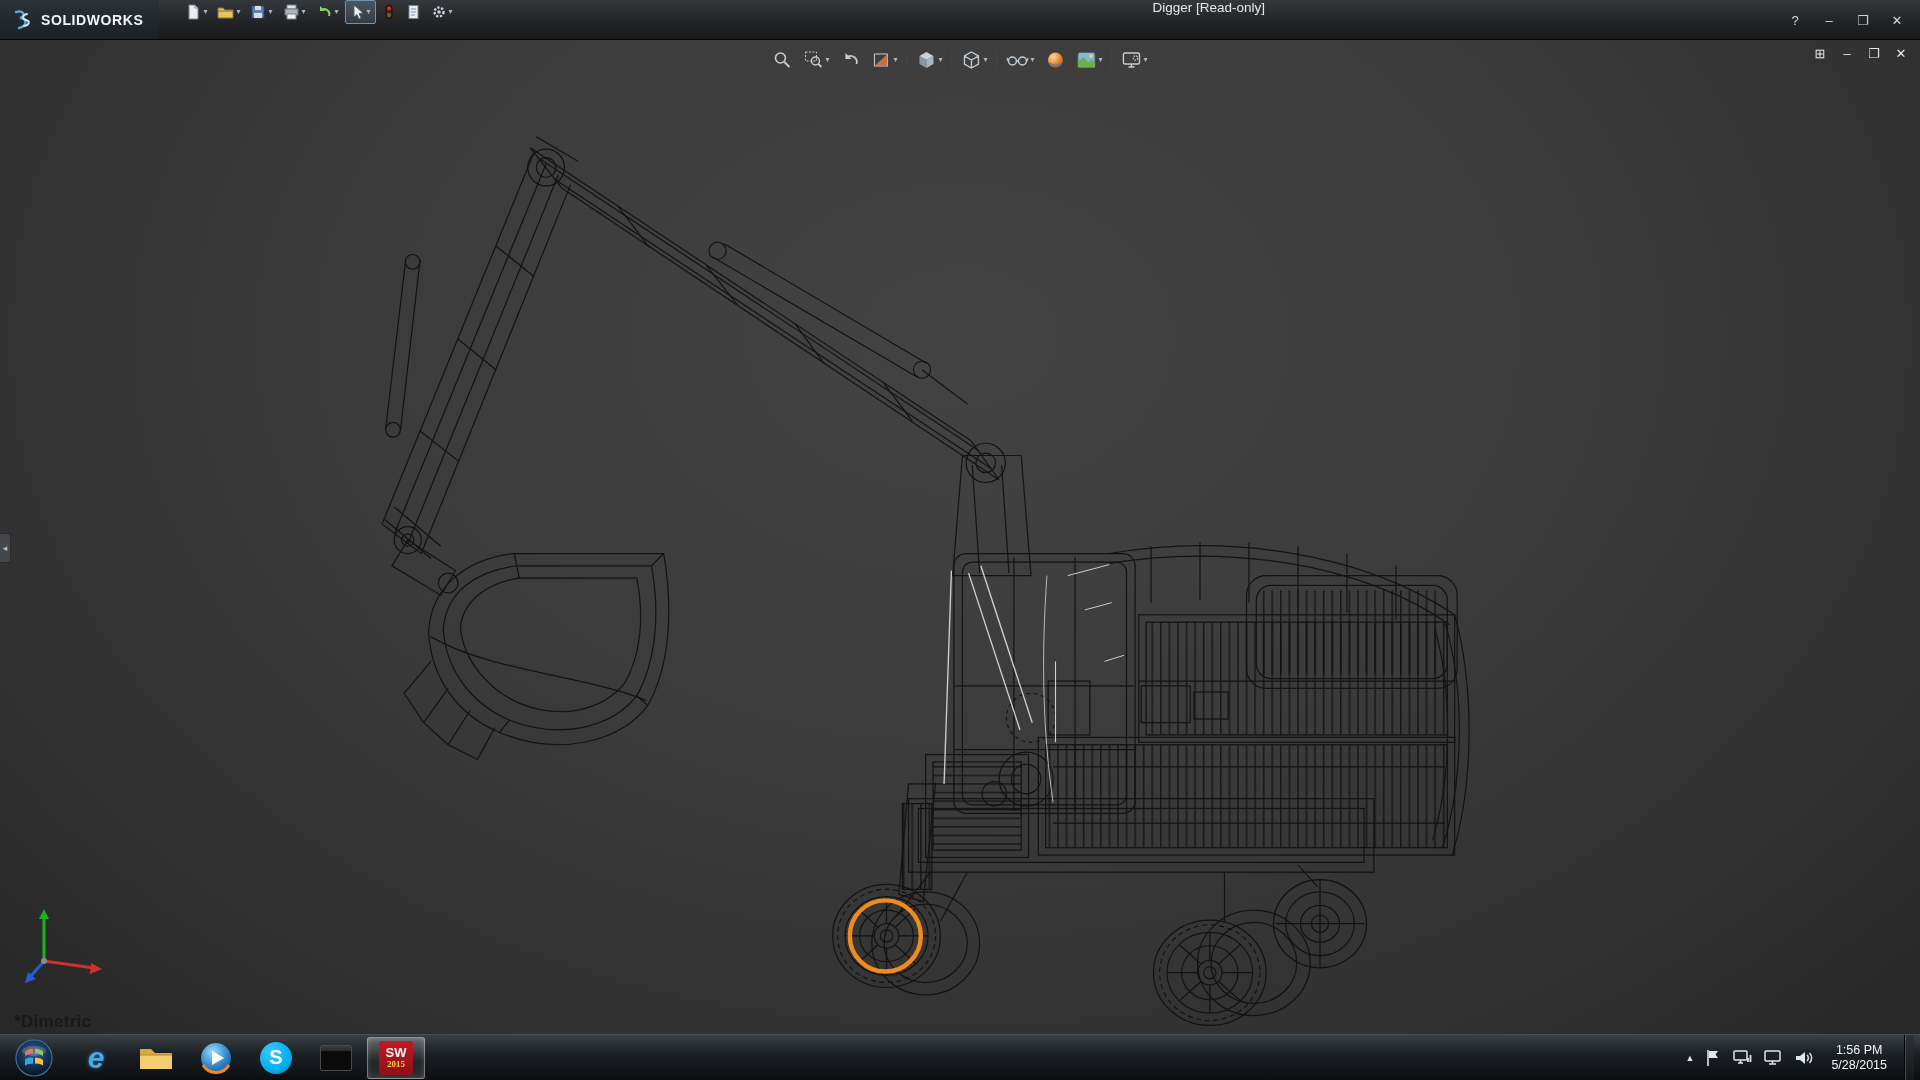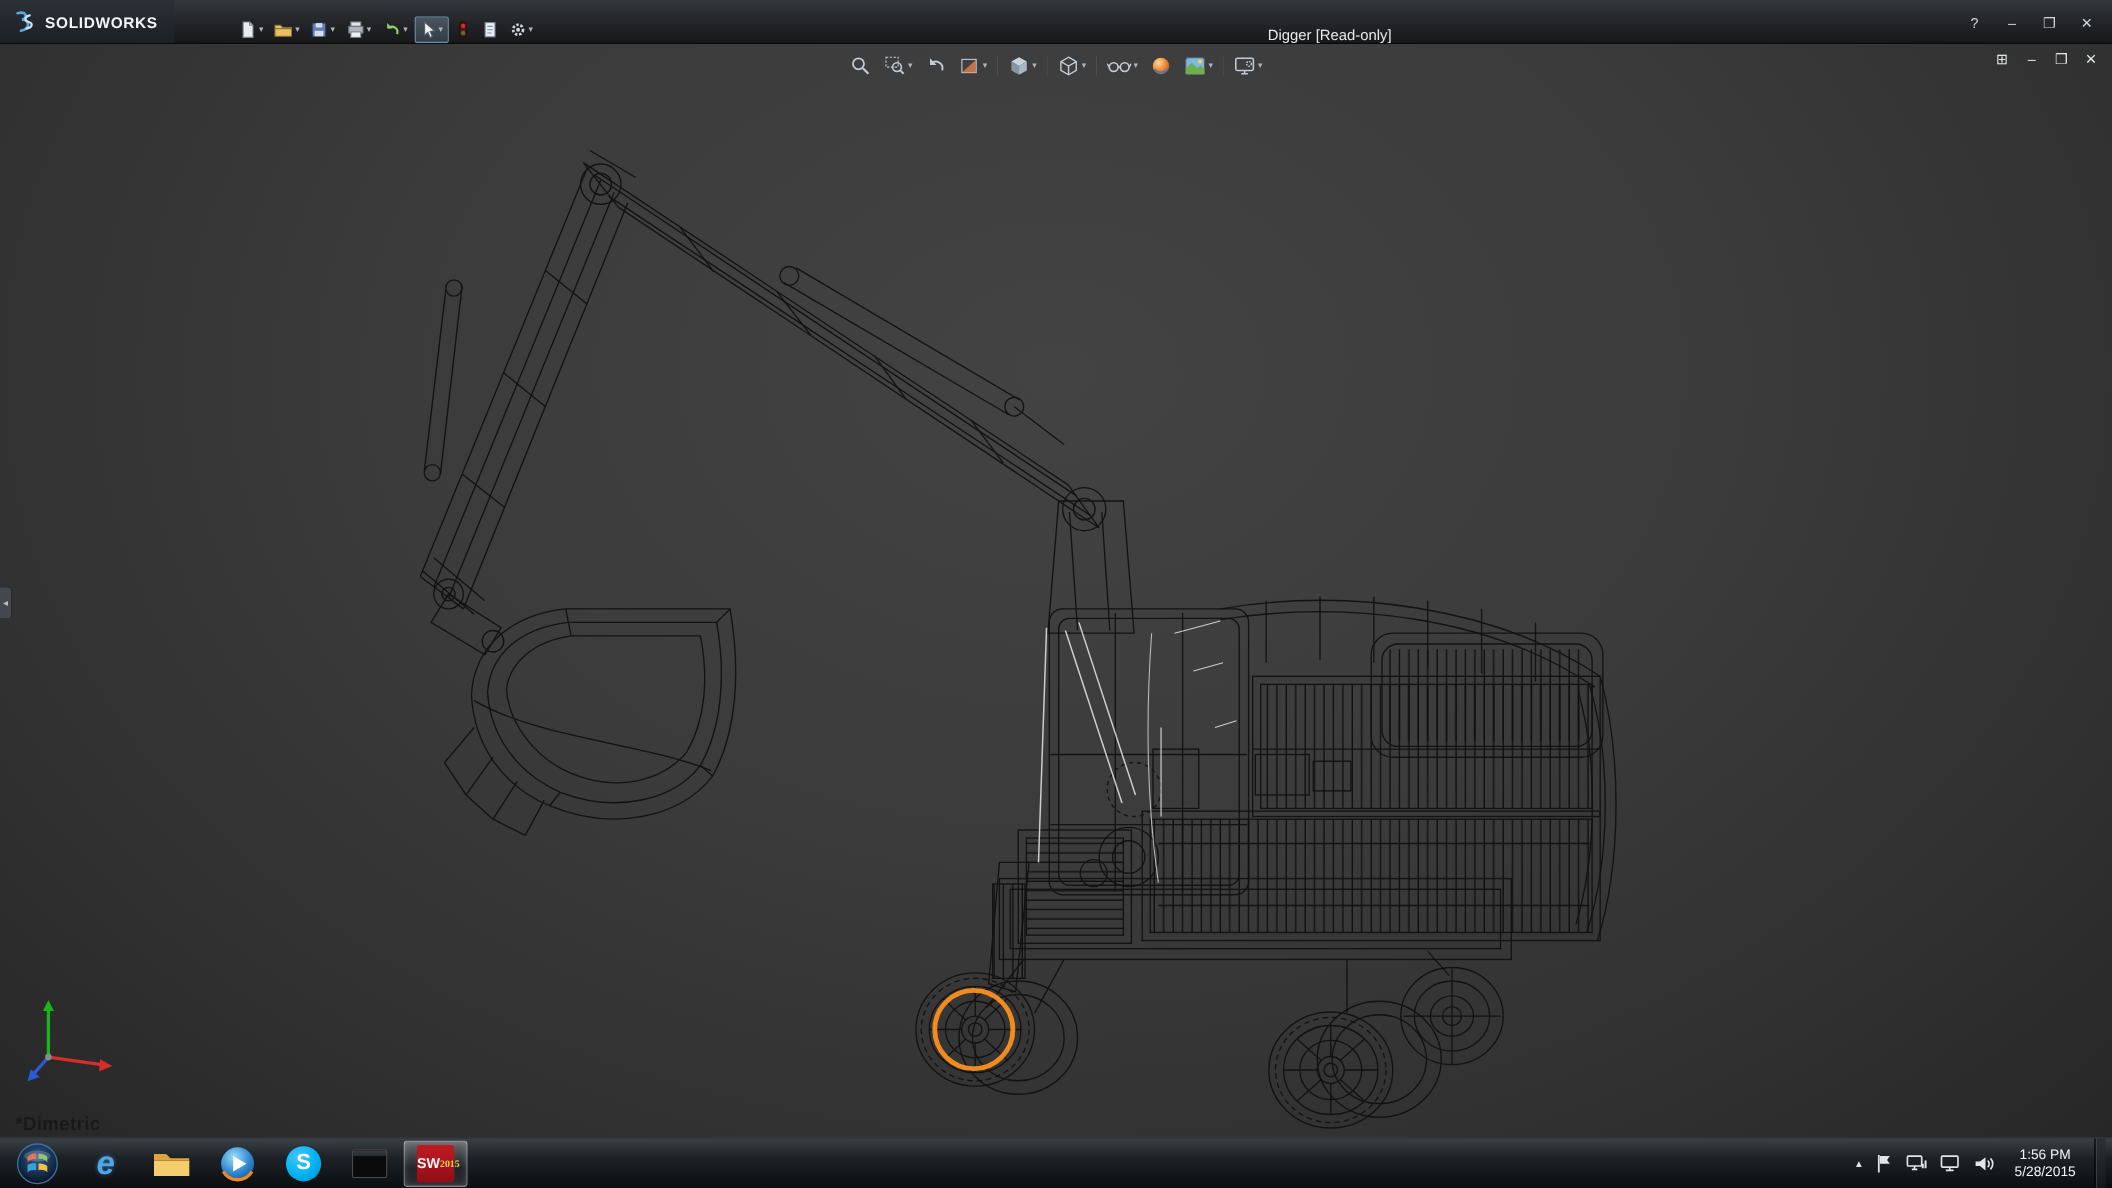--- a/index.html
+++ b/index.html
@@ -3,21 +3,21 @@
 <meta charset="utf-8">
 <style>
   * { margin:0; padding:0; box-sizing:border-box; }
   html,body { width:1920px; height:1080px; overflow:hidden; background:#000;
               font-family:"Liberation Sans", sans-serif; }
   #app { position:absolute; inset:0; width:1920px; height:1080px; }
 
   
   .titlebar { position:absolute; top:0; left:0; width:1920px; height:40px;
     background:linear-gradient(#34383c,#222427 55%,#17181a);
-    border-bottom:1px solid #0a0a0a; display:flex; align-items:flex-end; z-index:40;gap:32px; }
+    border-bottom:1px solid #0a0a0a; display:flex; align-items:flex-start; z-index:40; }
   .logo-block { display:flex; align-items:center; gap:7px; height:100%;
     padding:0 16px 0 10px; background:linear-gradient(#2b3publicity038,#1c2126); }
   .logo-block { background:linear-gradient(#2c3138,#1b2025); }
   .logo-brand { color:#f2f4f6; font-size:14px; font-weight:bold; letter-spacing:.6px; }
   .qtb { display:flex; align-items:center; margin-left:22px; gap:2px; }
   .qtb-item { display:flex; align-items:center; gap:2px; padding:3px 4px; border-radius:2px; }
   .qtb-item.active { border:1px solid #6f93ad; background:linear-gradient(#4a5560,#333c44); }
   .caret { font-size:8px; color:#aeb4ba; line-height:1; }
   .win-title { position:absolute; left:61.5%; transform:translateX(-50%);
     color:#e6e8ea; font-size:13.5px; white-space:nowrap;margin-left:28px; }
@@ -59,21 +59,21 @@
     border:1px solid rgba(255,255,255,.38); box-shadow:inset 0 0 6px rgba(255,255,255,.18); }
   .start-slot { width:62px; }
   .ie-glyph { color:#4aa8e8; font-size:30px; font-weight:bold; font-style:italic;
     text-shadow:0 0 4px rgba(80,170,235,.5); }
   .skype-circle { width:32px; height:32px; border-radius:50%; background:radial-gradient(circle at 35% 30%, #3ec6ff, #00aff0 60%, #0087c5);
     color:#fff; font-weight:bold; font-size:20px; display:flex; align-items:center; justify-content:center; }
   .cmd-icon { width:32px; height:26px; background:#0b0b0b; border:1px solid #4a4a4a;
     border-radius:2px; overflow:hidden; }
   .cmd-icon .bar { height:5px; background:linear-gradient(#3a3f44,#26292c); }
   .sw-icon { width:34px; height:34px; background:linear-gradient(#c01a22,#8e0f18);
-    border-radius:3px; display:flex; flex-direction:row; align-items:center; }
+    border-radius:3px; display:flex; flex-direction:column; align-items:center; justify-content:center; }
   .sw-icon .sw-txt { color:#f4f4f4; font-weight:bold; font-size:13px; line-height:13px; }
   .sw-icon .sw-badge { color:#ffd23e; font-weight:bold; font-size:9px; line-height:10px;font-family:Liberation Serif, serif; }
 
   .tray { margin-left:auto; display:flex; align-items:center; gap:11px; height:100%; padding-right:6px; }
   .tray-chevron { color:#dfe4e8; font-size:9px; }
   .clock { text-align:center; color:#f2f4f6; font-size:12.5px; line-height:15px; padding:0 6px; }
   .show-desktop { width:10px; height:46px; border-left:1px solid #000;
     box-shadow:inset 1px 0 0 #4a5158; background:linear-gradient(#2c3136,#14171a); }
 
   svg { display:block; }

